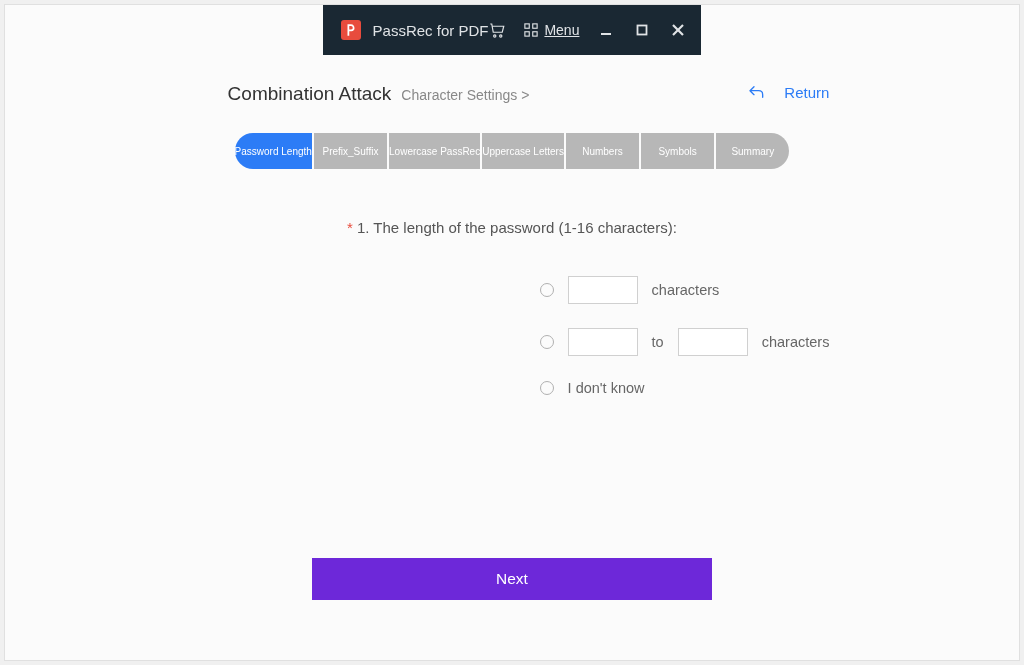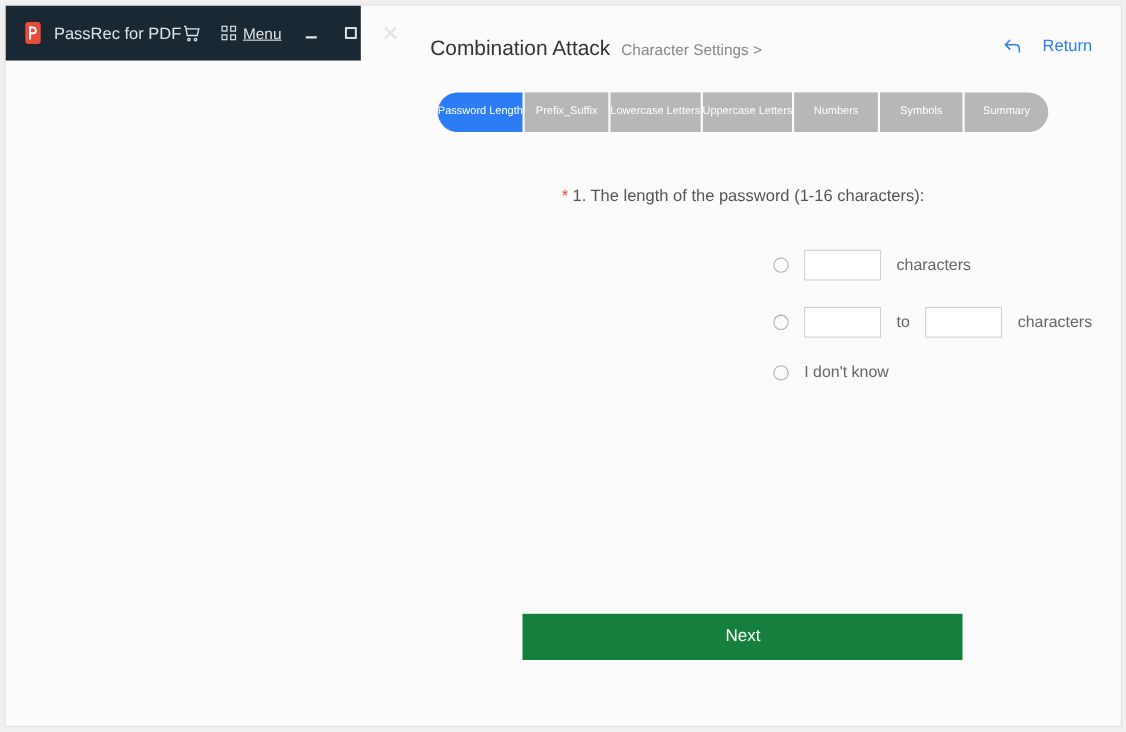--- a/index.html
+++ b/index.html
@@ -14,22 +14,23 @@
       justify-content: center;
       align-items: flex-start;
       padding: 4px;
     }
     .window {
       width: 1016px;
       height: 657px;
       background: #fbfbfb;
       border: 1px solid #e0e0e0;
       display: flex;
-      flex-direction: row;
+      flex-direction: column;
       overflow: hidden;
+      align-items: center;
     }
     .titlebar {
       background: #1a2833;
       height: 50px;
       display: flex;
       align-items: center;
       padding: 0 14px 0 18px;
       color: #fff;
     }
     .app-icon {
@@ -215,21 +216,21 @@
     }
     .next-area {
       display: flex;
       justify-content: center;
       margin-top: auto;
       margin-bottom: 40px;
     }
     .next-btn {
       width: 400px;
       height: 42px;
-      background: #15803d;
+      background: #6d28d9;
       color: #fff;
       border: none;
       font-size: 15.5px;
       cursor: pointer;
     }
   </style>
 </head>
 <body>
 
 <div class="window">
@@ -287,21 +288,21 @@
         <svg class="return-icon-svg" viewBox="0 0 24 24">
             <path d="M9 4 L3 10 L9 16 M3 10 L16 10 C20 10 22 13 22 16 L22 20" stroke-linecap="round" stroke-linejoin="round"></path>
           </svg>
         <span>Return</span>
       </div>
     </div>
 
     <div class="tabs">
       <div class="tab active">Password Length</div>
       <div class="tab">Prefix_Suffix</div>
-      <div class="tab">Lowercase Letters</div>
+      <div class="tab">Lowercase PassRec</div>
       <div class="tab">Uppercase Letters</div>
       <div class="tab">Numbers</div>
       <div class="tab">Symbols</div>
       <div class="tab">Summary</div>
     </div>
 
     <div class="form-area">
       <div class="question-row">
         <span class="required-star">*</span>
         <span class="question-text">1. The length of the password (1-16 characters):</span>

